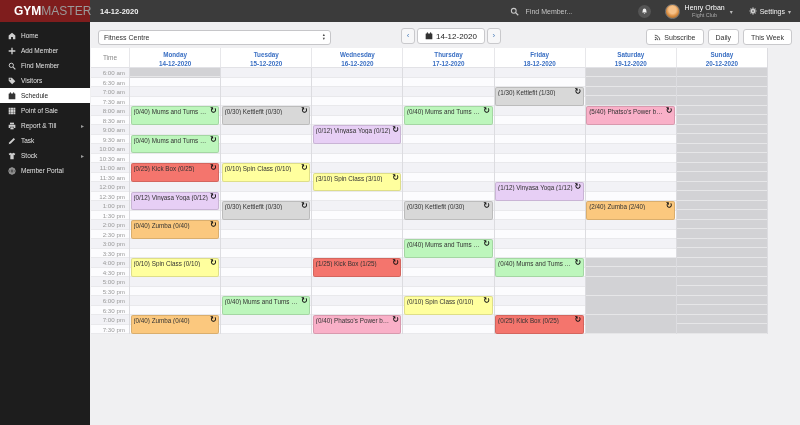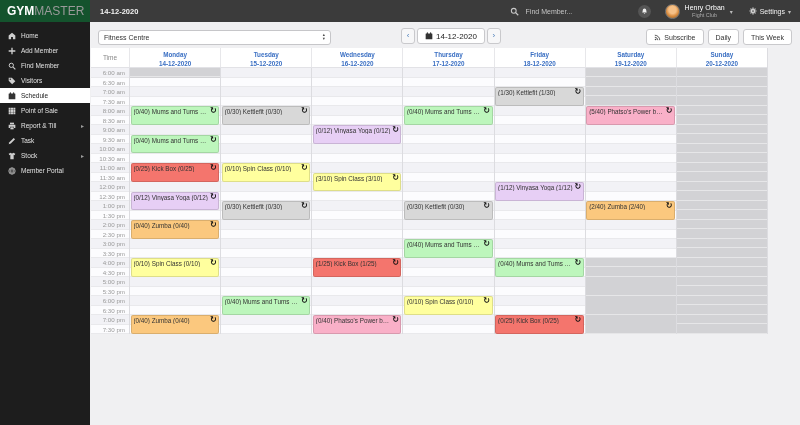--- a/index.html
+++ b/index.html
@@ -4,21 +4,21 @@
 <style>
   * { box-sizing: border-box; }
   html,body { margin:0; padding:0; }
   body {
     width:800px; height:425px; overflow:hidden; position:relative;
     font-family:"Liberation Sans","DejaVu Sans",sans-serif;
     background:#f0f0f2; -webkit-font-smoothing:antialiased;
   }
   
   .topbar { position:absolute; top:0; left:0; right:0; height:22px; background:#3b3b3b; display:flex; align-items:center; color:#fff; z-index:10; }
-  .logo { width:90px; height:22px; background:#14532d; display:flex; align-items:center; padding-left:7px; font-size:12px; flex:none; }
+  .logo { width:90px; height:22px; background:#7f1d1d; display:flex; align-items:center; padding-left:14px; font-size:12px; flex:none; }
   .logo .gym { font-weight:700; color:#ffffff; }
   .logo .master { font-weight:300; color:#9a9a9a; }
   .topbar-date { font-size:7.5px; font-weight:700; margin-left:10px; color:#f2f2f2; }
   .search { margin-left:auto; display:flex; align-items:center; gap:5px; color:#c9c9c9; }
   .search svg { width:9px; height:9px; }
   .search-input { background:transparent; border:none; outline:none; color:#ddd; font-size:7px; width:92px; font-family:inherit; }
   .search-input::placeholder { color:#c4c4c4; }
   .bell-btn { margin-left:22px; width:13px; height:13px; border-radius:50%; background:#555; border:none; display:flex; align-items:center; justify-content:center; color:#eee; padding:0; cursor:pointer; }
   .bell-btn svg { width:7px; height:7px; }
   .user { margin-left:14px; display:flex; align-items:center; gap:5px; cursor:pointer; }

